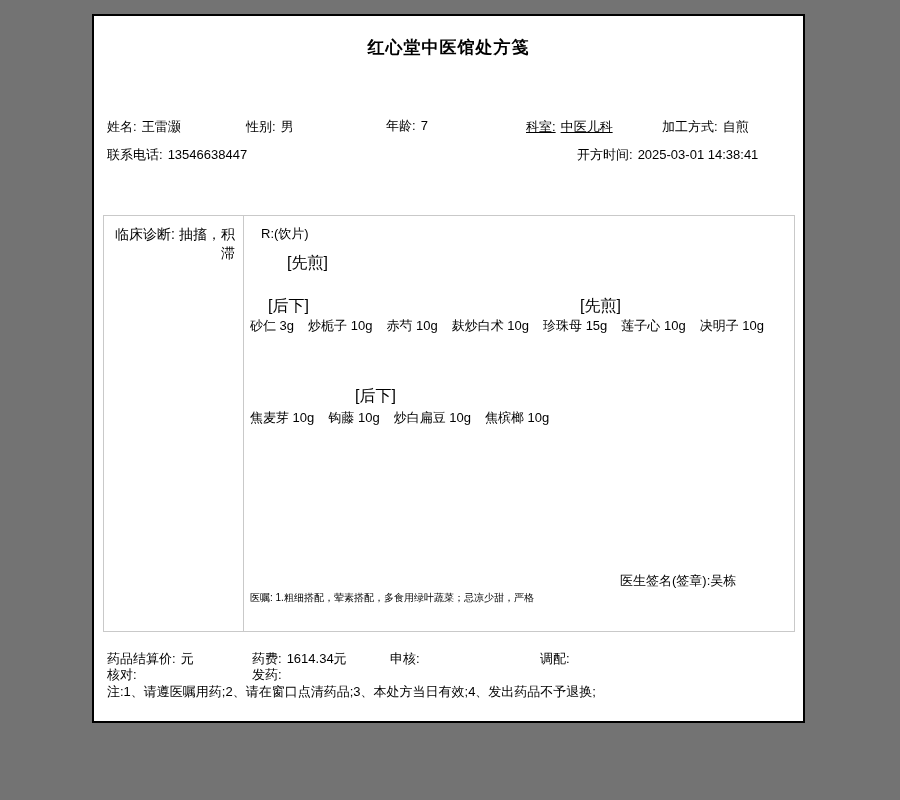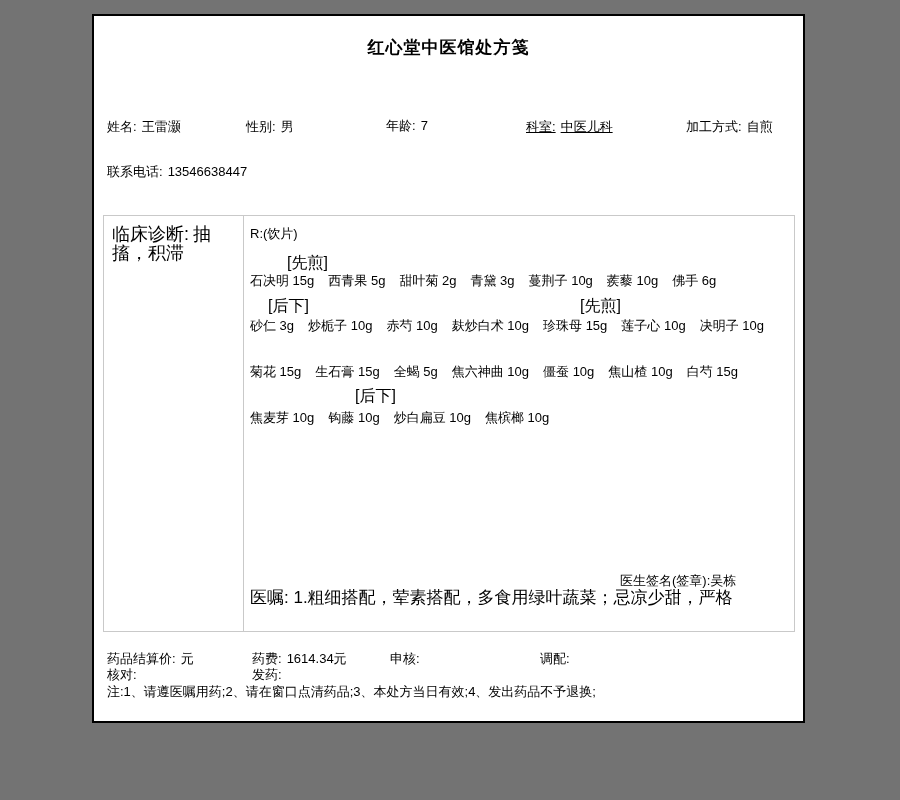--- a/index.html
+++ b/index.html
@@ -16,53 +16,53 @@
     position:absolute;top:20px;left:0;width:100%;text-align:center;
     font-size:17px;font-weight:bold;letter-spacing:1px;
   }
   .field{position:absolute;font-size:13px;white-space:nowrap;line-height:16px;}
   .field .lbl{margin-right:5px;}
   
   .f-name{left:13px;top:103px;}
   .f-gender{left:152px;top:103px;}
   .f-age{left:292px;top:102px;}
   .f-dept{left:432px;top:103px;text-decoration:underline;}
-  .f-process{left:592px;top:103px;}
+  .f-process{left:568px;top:103px;}
   
-  .f-phone{left:13px;top:148px;}
+  .f-phone{left:13px;top:131px;}
   .f-rxno{left:189px;top:131px;}
   .f-time{left:483px;top:131px;}
   
   .rx-box{
     position:absolute;left:9px;top:199px;width:692px;height:417px;
     box-sizing:border-box;border:1px solid #c9c9c9;
   }
   .diag{
     position:absolute;left:0;top:0;bottom:0;width:140px;
     box-sizing:border-box;border-right:1px solid #c9c9c9;
-    padding:9px 8px;font-size:18px;line-height:19px;
+    padding:9px 8px;font-size:14px;line-height:19px;text-align:right;
   }
   .diag .lbl{margin-right:4px;}
   .rx-col{position:absolute;left:141px;top:0;right:0;bottom:0;}
   .rx-line{position:absolute;font-size:13px;white-space:nowrap;line-height:16px;}
-  .rx-header{left:5px;top:10px;}
+  .rx-header{left:16px;top:10px;}
   .tag{font-size:16px;color:#000;}
   .tag-1{left:42px;top:39px;}
   .tag-2a{left:23px;top:82px;}
   .tag-2b{left:335px;top:82px;}
   .tag-3{left:110px;top:172px;}
   .herbs-1{left:5px;top:57px;}
   .herbs-2{left:5px;top:102px;}
   .herbs-3{left:5px;top:148px;}
   .herbs-4{left:5px;top:194px;}
   .herb-item{margin-right:14px;white-space:nowrap;}
   .usage{left:5px;top:357px;}
   .doctor{left:375px;top:357px;}
   .advice{
-    position:absolute;left:5px;top:374px;font-size:17px;line-height:15px;
+    position:absolute;left:5px;top:374px;font-size:10px;line-height:15px;
     white-space:nowrap;
   }
   
   .ft-settle{left:13px;top:635px;}
   .ft-fee{left:158px;top:635px;text-align:center;}
   .ft-review{left:296px;top:635px;}
   .ft-dispense{left:446px;top:635px;}
   .ft-check{left:13px;top:651px;}
   .ft-issue{left:158px;top:651px;}
   .ft-note{left:13px;top:668px;}
@@ -87,38 +87,39 @@
     <div class="field f-dept">
       <span class="lbl">科室:</span><span>中医儿科</span>
     </div>
     <div class="field f-process">
       <span class="lbl">加工方式:</span><span>自煎</span>
     </div>
 
     <div class="field f-phone">
       <span class="lbl">联系电话:</span><span>13546638447</span>
     </div>
+    <div class="field f-time">
+      <span class="lbl">开方时间:</span><span>2025-03-01 14:38:41</span>
+    </div>
 
     <div class="rx-box">
 
       <div class="diag">
         <span class="lbl">临床诊断:</span><span>抽搐，积滞</span>
       </div>
 
       <div class="rx-col">
         <div class="rx-line rx-header">R:(饮片)</div>
 
         <div class="rx-line tag tag-1">[先煎]</div>
-        <div class="rx-line herbs-1"><span class="herb-item">石决明 15g</span><span class="herb-item">西青果 5g</span><span class="herb-item">甜叶菊 2g</span><span class="herb-item">青黛 3g</span><span class="herb-item">蔓荆子 10g</span><span class="herb-item">蒺藜 10g</span><span class="herb-item">佛手 6g</span></div>
 
         <div class="rx-line tag tag-2a">[后下]</div>
         <div class="rx-line tag tag-2b">[先煎]</div>
         <div class="rx-line herbs-2"><span class="herb-item">砂仁 3g</span><span class="herb-item">炒栀子 10g</span><span class="herb-item">赤芍 10g</span><span class="herb-item">麸炒白术 10g</span><span class="herb-item">珍珠母 15g</span><span class="herb-item">莲子心 10g</span><span class="herb-item">决明子 10g</span></div>
 
-        <div class="rx-line herbs-3"><span class="herb-item">菊花 15g</span><span class="herb-item">生石膏 15g</span><span class="herb-item">全蝎 5g</span><span class="herb-item">焦六神曲 10g</span><span class="herb-item">僵蚕 10g</span><span class="herb-item">焦山楂 10g</span><span class="herb-item">白芍 15g</span></div>
 
         <div class="rx-line tag tag-3">[后下]</div>
         <div class="rx-line herbs-4"><span class="herb-item">焦麦芽 10g</span><span class="herb-item">钩藤 10g</span><span class="herb-item">炒白扁豆 10g</span><span class="herb-item">焦槟榔 10g</span></div>
 
         <div class="rx-line doctor">
           <span class="lbl">医生签名(签章):</span><span>吴栋</span>
         </div>
         <div class="advice">
           <div>医嘱: 1.粗细搭配，荤素搭配，多食用绿叶蔬菜；忌凉少甜，严格</div>
         </div>

